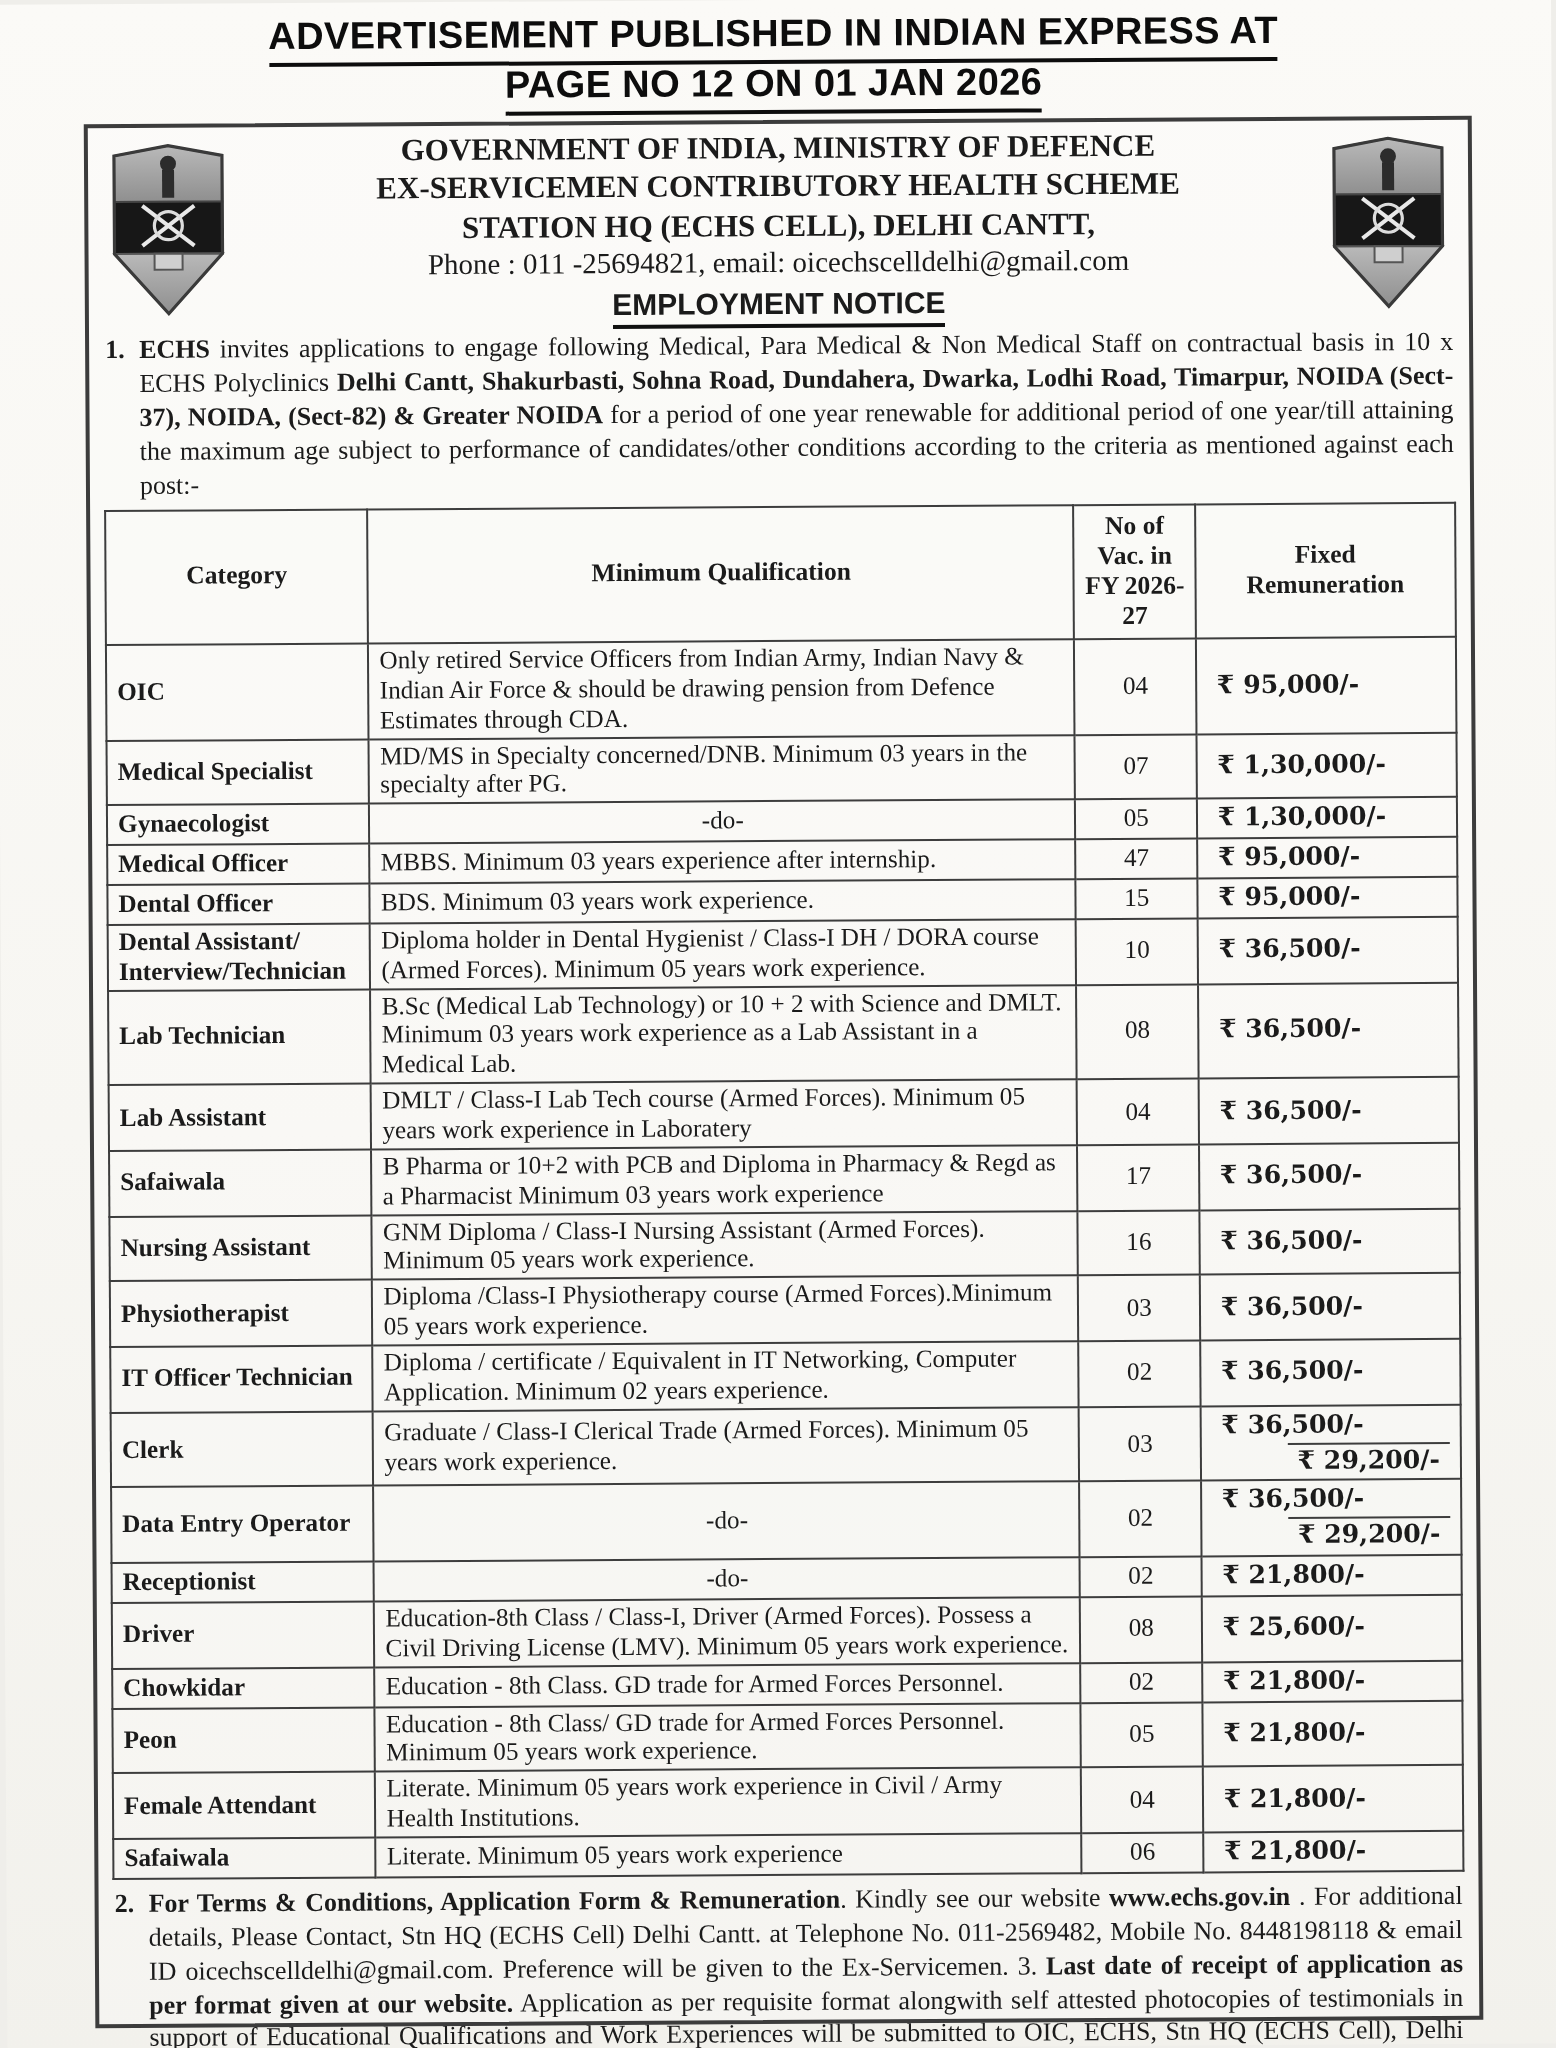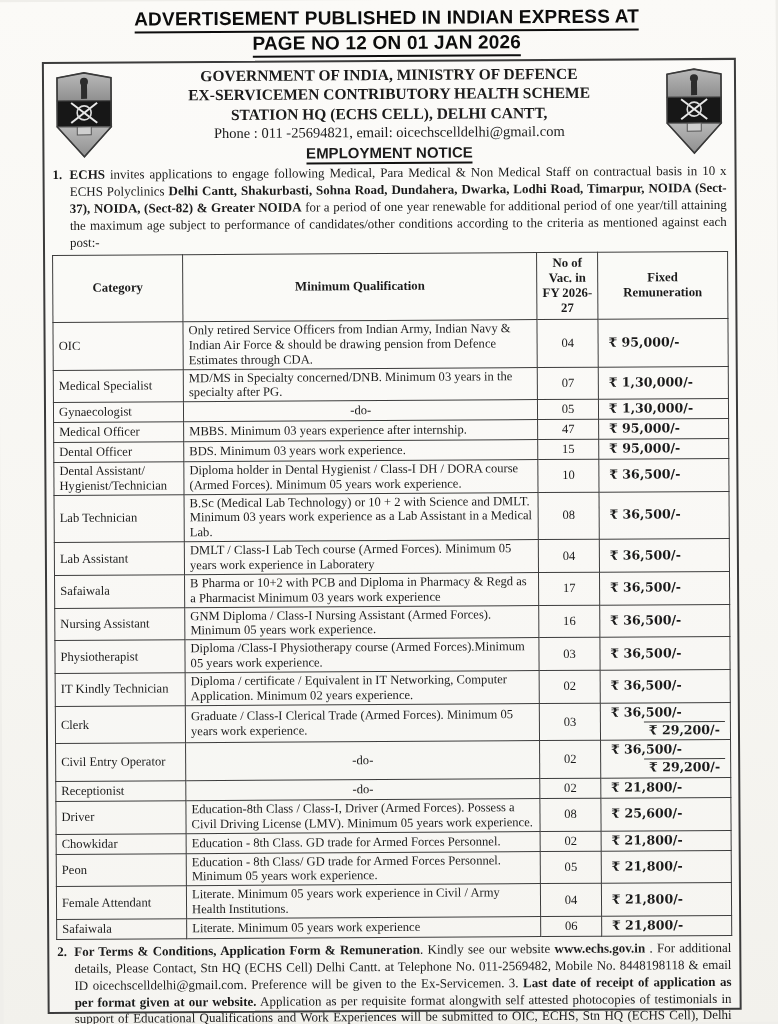--- a/index.html
+++ b/index.html
@@ -67,21 +67,21 @@
   table.vac th,table.vac td{
     border:1.4px solid #3d3d3d;
     padding:1px 5px;
     vertical-align:middle;
     line-height:1.18;
   }
   table.vac th{
     font-weight:bold;text-align:center;white-space:pre-line;
     padding:3px 2px;font-size:12.8px;
   }
-  .col-cat{width:122px;text-align:left;}
+  .col-cat{width:122px;text-align:left;font-weight:bold;}
   .col-qual{width:408px;text-align:left;}
   .col-vac{width:56px;text-align:center;margin-top:48px;}
   .col-rem{width:88px;}
   td.col-rem{padding:0;font-weight:bold;}
   td.ditto{text-align:center;}
   .rem-val{
     padding:1px 5px;
     font-family:"DejaVu Serif","DejaVu Sans",serif;
     white-space:nowrap;
   }
@@ -202,21 +202,21 @@
           </tr>
           <tr>
             <td class="col-cat">Dental Officer</td>
             <td class="col-qual">BDS. Minimum 03 years work experience.</td>
             <td class="col-vac">15</td>
             <td class="col-rem">
               <div class="rem-val">₹ 95,000/-</div>
             </td>
           </tr>
           <tr>
-            <td class="col-cat">Dental Assistant/ Hygienist/Technician</td>
+            <td class="col-cat">Dental Assistant/ Interview/Technician</td>
             <td class="col-qual">Diploma holder in Dental Hygienist / Class-I DH / DORA course (Armed Forces). Minimum 05 years work experience.</td>
             <td class="col-vac">10</td>
             <td class="col-rem">
               <div class="rem-val">₹ 36,500/-</div>
             </td>
           </tr>
           <tr>
             <td class="col-cat">Lab Technician</td>
             <td class="col-qual">B.Sc (Medical Lab Technology) or 10 + 2 with Science and DMLT. Minimum 03 years work experience as a Lab Assistant in a Medical Lab.</td>
             <td class="col-vac">08</td>
@@ -250,38 +250,38 @@
           </tr>
           <tr>
             <td class="col-cat">Physiotherapist</td>
             <td class="col-qual">Diploma /Class-I Physiotherapy course (Armed Forces).Minimum 05 years work experience.</td>
             <td class="col-vac">03</td>
             <td class="col-rem">
               <div class="rem-val">₹ 36,500/-</div>
             </td>
           </tr>
           <tr>
-            <td class="col-cat">IT Kindly Technician</td>
+            <td class="col-cat">IT Officer Technician</td>
             <td class="col-qual">Diploma / certificate / Equivalent in IT Networking, Computer Application. Minimum 02 years experience.</td>
             <td class="col-vac">02</td>
             <td class="col-rem">
               <div class="rem-val">₹ 36,500/-</div>
             </td>
           </tr>
           <tr>
             <td class="col-cat">Clerk</td>
             <td class="col-qual">Graduate / Class-I Clerical Trade (Armed Forces). Minimum 05 years work experience.</td>
             <td class="col-vac">03</td>
             <td class="col-rem">
               <div class="rem-val">₹ 36,500/-</div>
               <div class="rem-val rem-split">₹ 29,200/-</div>
             </td>
           </tr>
           <tr>
-            <td class="col-cat">Civil Entry Operator</td>
+            <td class="col-cat">Data Entry Operator</td>
             <td class="col-qual ditto">-do-</td>
             <td class="col-vac">02</td>
             <td class="col-rem">
               <div class="rem-val">₹ 36,500/-</div>
               <div class="rem-val rem-split">₹ 29,200/-</div>
             </td>
           </tr>
           <tr>
             <td class="col-cat">Receptionist</td>
             <td class="col-qual ditto">-do-</td>

